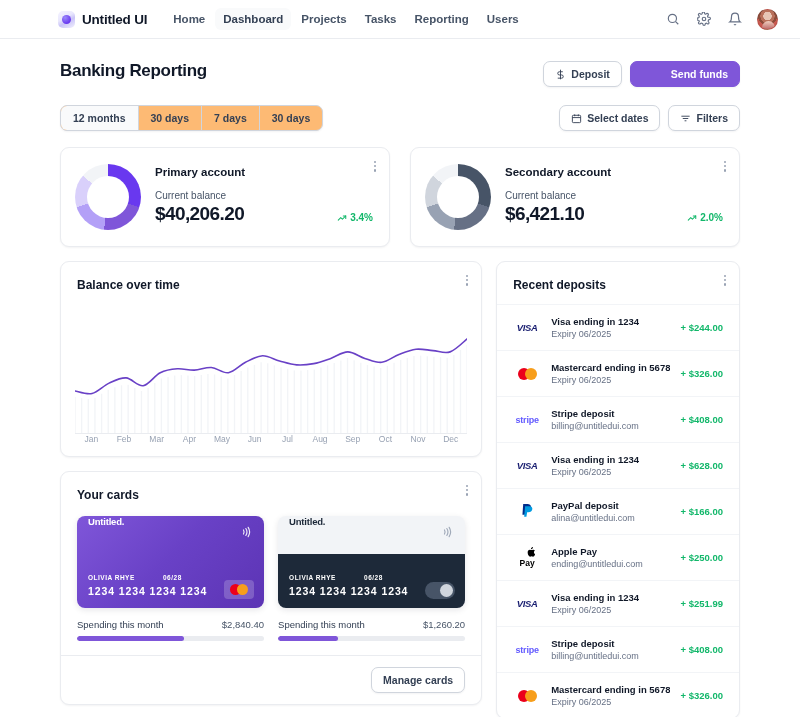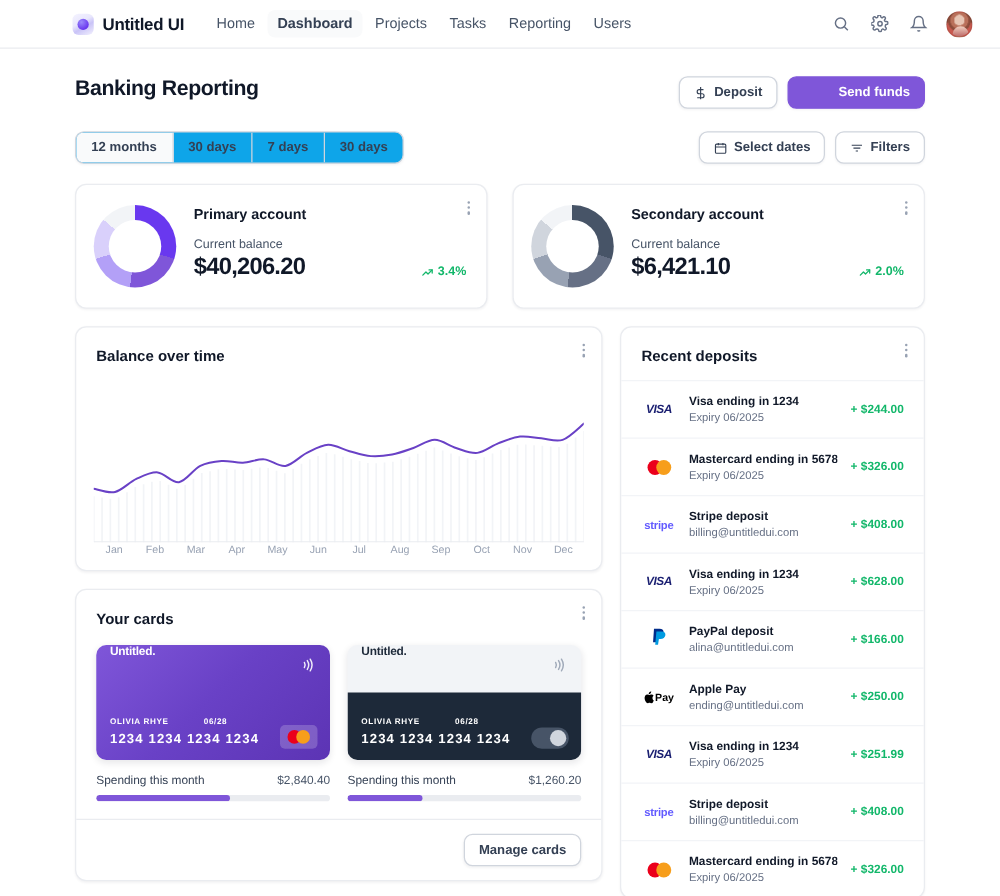--- a/index.html
+++ b/index.html
@@ -25,21 +25,21 @@
     width:17px; height:17px; border-radius:5px;
     background: linear-gradient(150deg,#F4F3FF 0%, #E9E7FD 40%, #C9C3F7 60%, #F3F2FE 100%);
     display:flex; align-items:center; justify-content:center;
   }
   .brand-dot { width:9px;height:9px;border-radius:50%;
     background: radial-gradient(circle at 35% 30%, #9B8AFB, #6938EF 70%); }
   .brand-name { font-size:13.5px; font-weight:700; letter-spacing:-0.2px; color:#101828; }
   .nav-links { display:flex; align-items:center; gap:2px; }
   .nav-link {
     font-size:11.5px; color:#475467; padding:5px 8px; border-radius:6px;
-    white-space:nowrap; cursor:pointer; font-weight:400;
+    white-space:nowrap; cursor:pointer; font-weight:700;
   }
   .nav-link.active { background:#F9FAFB; color:#344054; font-weight:600; }
   .nav-right { margin-left:auto; display:flex; align-items:center; gap:13px; }
   .icon-btn { width:18px;height:18px;display:flex;align-items:center;justify-content:center;cursor:pointer; color:#667085;}
   .avatar {
     width:21px;height:21px;border-radius:50%;
     background: radial-gradient(circle at 50% 32%, #e7c5b4 0 26%, #b9705a 27% 44%, #8d4c3b 45% 58%, #c9594f 59% 100%);
     border:1px solid rgba(0,0,0,.08);
     overflow:hidden; position:relative;
   }
@@ -60,21 +60,21 @@
     font-size:10.5px;font-weight:600;border-radius:7px;
     border:1px solid #D0D5DD;background:#fff;color:#344054;
     padding:6px 11px; cursor:pointer; white-space:nowrap;
     box-shadow:0 1px 2px rgba(16,24,40,.05);
   }
   .btn.primary { background:#7F56D9;border-color:#7F56D9;color:#fff;padding-left:40px; }
 
   .filters-row { display:flex; align-items:center; margin-top:18px; }
   .segmented {
     display:flex; border:1px solid #D0D5DD; border-radius:7px; overflow:hidden;
-    box-shadow:0 1px 2px rgba(16,24,40,.05); background:#0ea5e9;
+    box-shadow:0 1px 2px rgba(16,24,40,.05); background:#fdba74;
   }
   .seg {
     font-size:10.5px;font-weight:600;color:#344054;
     padding:6px 12px; border-right:1px solid #D0D5DD; cursor:pointer; white-space:nowrap;
   }
   .seg:last-child{border-right:none;}
   .seg.active{ background:#F9FAFB; }
   .filters-right { margin-left:auto; display:flex; gap:8px; }
 
   
@@ -162,21 +162,21 @@
     padding:11px 16px; border-top:1px solid #F2F4F7;
   }
   .dep-logo { width:28px;flex:0 0 28px;display:flex;align-items:center;justify-content:center;height:20px; }
   .dep-main { flex:1; min-width:0; }
   .dep-t { font-size:9.5px;font-weight:600;color:#101828;white-space:nowrap;overflow:hidden;text-overflow:ellipsis; }
   .dep-s { font-size:9px;color:#667085;margin-top:2px;white-space:nowrap;overflow:hidden;text-overflow:ellipsis; }
   .dep-amt { font-size:9.5px;font-weight:600;color:#12B76A;white-space:nowrap; }
 
   .visa-txt { font-size:9.5px;font-weight:900;font-style:italic;color:#1A1F71;letter-spacing:-0.4px; }
   .stripe-txt { font-size:9px;font-weight:800;color:#635BFF;letter-spacing:-0.2px; }
-  .apay { display:flex;align-items:flex-start;gap:1px;font-size:9px;font-weight:600;color:#000; }
+  .apay { display:flex;align-items:flex-end;gap:1px;font-size:9px;font-weight:600;color:#000;flex-direction:column; }
 </style>
 </head>
 <body>
 
 <div class="page">
 
   <div class="topnav">
     <div class="brand">
       <div class="brand-mark">
           <div class="brand-dot"></div>

